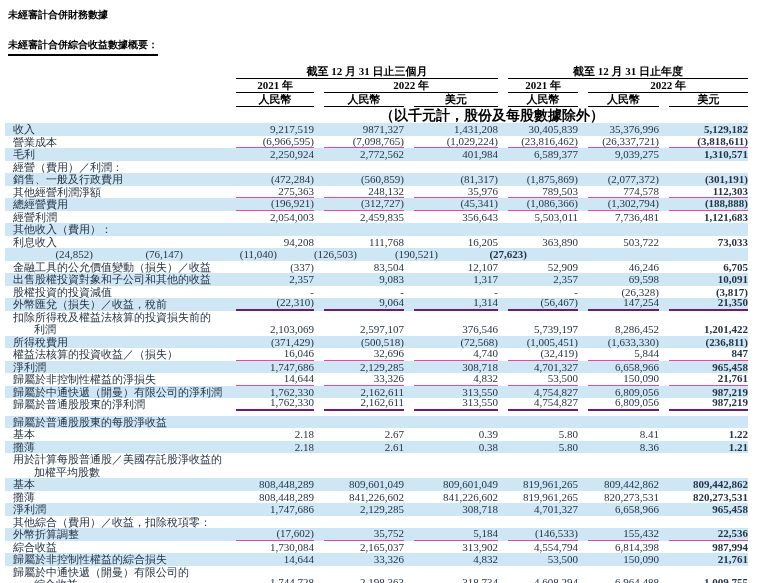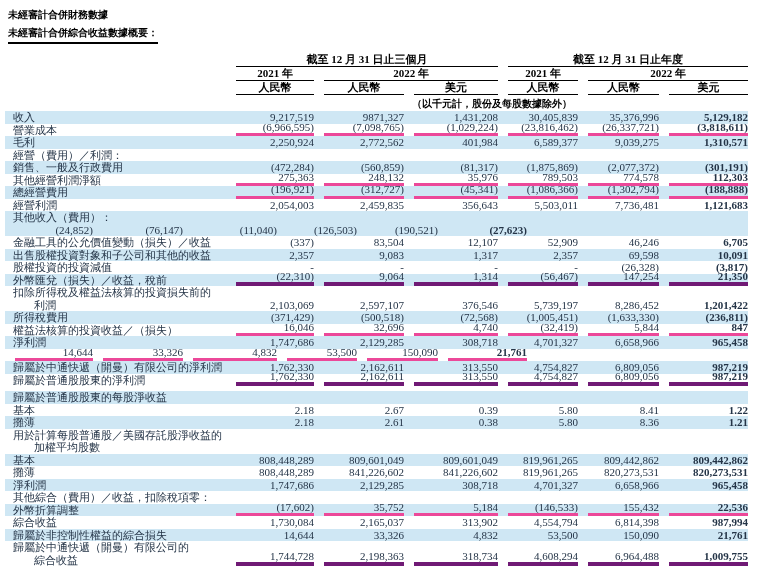--- a/index.html
+++ b/index.html
@@ -5,47 +5,47 @@
   * { box-sizing: border-box; }
   html, body { margin:0; padding:0; }
   body {
     width:767px; height:583px; overflow:hidden; background:#ffffff;
     font-family:"Liberation Serif","DejaVu Serif",serif;
     color:#243447;
   }
   .page { padding:6px 16px 0 5px; }
   .titles { padding-left:3px; }
   .title { font-size:10px; line-height:18px; font-weight:bold; color:#000; }
-  .title-underline span { display:inline-block; border-bottom:2px solid #000; padding-bottom:0px; }
+  .title-underline span { display:inline-block; border-bottom:2px solid #000; padding-bottom:0px;margin-top:12px; }
 
   .fin-table { margin-top:9px; width:743px; font-size:11px; }
 
   .hrow { display:flex; align-items:flex-end; font-weight:bold; color:#000; height:14px; line-height:13px; }
   .label-col { width:221px; flex:none; }
   .hcell { margin-left:10px; flex:none; text-align:center; border-bottom:1px solid #000; white-space:nowrap; }
   .g1 { width:262px; }
   .g2 { width:240px; }
   .yc1 { width:78px; } .yc23 { width:174px; } .yc4 { width:70px; } .yc56 { width:160px; }
   .cc0 { width:78px; } .cc1 { width:80px; } .cc2 { width:84px; }
   .cc3 { width:70px; } .cc4 { width:71px; } .cc5 { width:79px; }
   .noterow { height:15px; }
-  .note { margin-left:10px; width:512px; text-align:center; font-weight:bold; font-size:10px; white-space:nowrap; }
+  .note { margin-left:10px; width:512px; text-align:center; font-weight:bold; font-size:14px; white-space:nowrap; }
 
   #rows { margin-top:1px; }
   .row { display:flex; align-items:flex-end; height:12.5px; line-height:12.5px; }
   .row.two { height:25px; }
   .row.shade { background: var(--stripe, #cfe7f4); }
   .rlabel { width:221px; flex:none; padding-left:8px; white-space:nowrap; }
   .rlabel div { height:12.5px; }
   .rlabel .l2 { padding-left:21px; }
   .num { flex:none; margin-left:10px; text-align:right; white-space:nowrap; }
   .c0 { width:78px; } .c1 { width:80px; } .c2 { width:84px; }
   .c3 { width:70px; } .c4 { width:71px; } .c5 { width:79px;font-weight:bold; }
-  .rule-thin  .num { border-bottom:3px solid #ec4899; }
-  .rule-thick .num { border-bottom:4px solid #701a75; }
+  .rule-thin  .num { border-bottom:1px solid #ec4899; }
+  .rule-thick .num { border-bottom:2px solid #701a75; }
   .spacer { height:5px; }
 </style>
 </head>
 <body style="color: rgb(36, 52, 71);">
 
 <div class="page">
   <div class="titles">
     <div class="title">未經審計合併財務數據</div>
     <div class="title title-underline"><span>未經審計合併綜合收益數據概要：</span></div>
   </div>
@@ -142,20 +142,29 @@
           <div class="rlabel">經營利潤</div>
           <div class="num c0">2,054,003</div>
           <div class="num c1">2,459,835</div>
           <div class="num c2">356,643</div>
           <div class="num c3">5,503,011</div>
           <div class="num c4">7,736,481</div>
           <div class="num c5">1,121,683</div>
         </div>
         <div class="row shade">
           <div class="rlabel">其他收入（費用）：</div>
+        </div>
+        <div class="row">
+          <div class="rlabel">利息收入</div>
+          <div class="num c0">94,208</div>
+          <div class="num c1">111,768</div>
+          <div class="num c2">16,205</div>
+          <div class="num c3">363,890</div>
+          <div class="num c4">503,722</div>
+          <div class="num c5">73,033</div>
         </div>
         <div class="row shade">
           <div class="num c0">(24,852)</div>
           <div class="num c1">(76,147)</div>
           <div class="num c2">(11,040)</div>
           <div class="num c3">(126,503)</div>
           <div class="num c4">(190,521)</div>
           <div class="num c5">(27,623)</div>
         </div>
         <div class="row">
@@ -227,20 +236,21 @@
         <div class="row shade">
           <div class="rlabel">淨利潤</div>
           <div class="num c0">1,747,686</div>
           <div class="num c1">2,129,285</div>
           <div class="num c2">308,718</div>
           <div class="num c3">4,701,327</div>
           <div class="num c4">6,658,966</div>
           <div class="num c5">965,458</div>
         </div>
         <div class="row rule-thin">
+          <div class="rlabel">歸屬於非控制性權益的淨損失</div>
           <div class="num c0">14,644</div>
           <div class="num c1">33,326</div>
           <div class="num c2">4,832</div>
           <div class="num c3">53,500</div>
           <div class="num c4">150,090</div>
           <div class="num c5">21,761</div>
         </div>
         <div class="row shade">
           <div class="rlabel">歸屬於中通快遞（開曼）有限公司的淨利潤</div>
           <div class="num c0">1,762,330</div>

